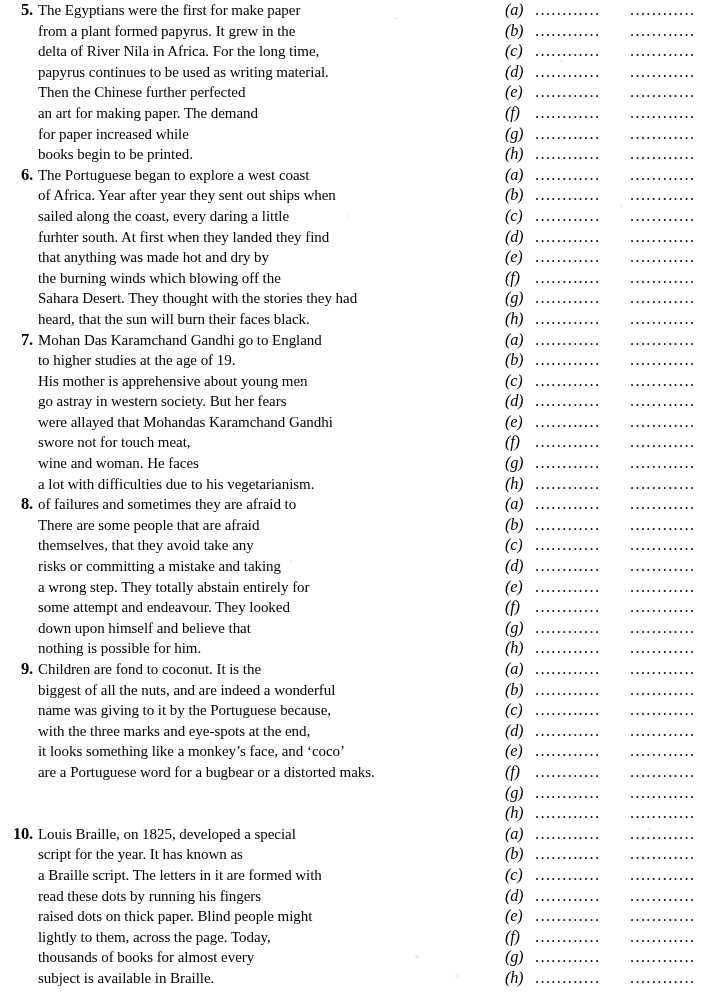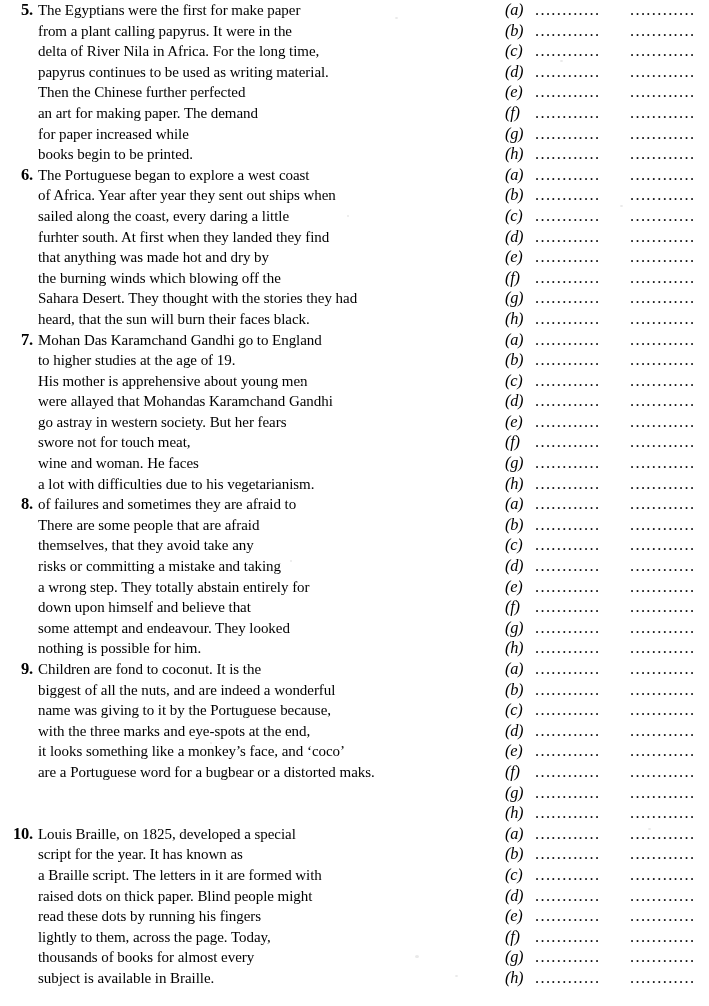--- a/index.html
+++ b/index.html
@@ -112,21 +112,21 @@
 </style>
 </head>
 <body>
 
 <div id="sheet">
     <div class="question">
       <div class="q-left">
         <div class="q-number">5.</div>
         <div class="q-lines">
           <div class="q-line">The Egyptians were the first for make paper</div>
-          <div class="q-line">from a plant calling papyrus. It were in the</div>
+          <div class="q-line">from a plant formed papyrus. It grew in the</div>
           <div class="q-line">delta of River Nila in Africa. For the long time,</div>
           <div class="q-line">papyrus continues to be used as writing material.</div>
           <div class="q-line">Then the Chinese further perfected</div>
           <div class="q-line">an art for making paper. The demand</div>
           <div class="q-line">for paper increased while</div>
           <div class="q-line">books begin to be printed.</div>
         </div>
       </div>
       <div class="q-right">
         <div class="blank-row">
@@ -228,22 +228,22 @@
         </div>
       </div>
     </div>
     <div class="question">
       <div class="q-left">
         <div class="q-number">7.</div>
         <div class="q-lines">
           <div class="q-line">Mohan Das Karamchand Gandhi go to England</div>
           <div class="q-line">to higher studies at the age of 19.</div>
           <div class="q-line">His mother is apprehensive about young men</div>
+          <div class="q-line">go astray in western society. But her fears</div>
           <div class="q-line">were allayed that Mohandas Karamchand Gandhi</div>
-          <div class="q-line">go astray in western society. But her fears</div>
           <div class="q-line">swore not for touch meat,</div>
           <div class="q-line">wine and woman. He faces</div>
           <div class="q-line">a lot with difficulties due to his vegetarianism.</div>
         </div>
       </div>
       <div class="q-right">
         <div class="blank-row">
           <span class="blank-label">(a)</span>
           <span class="dots">..............</span>
           <span class="dots second">..............</span>
@@ -287,22 +287,22 @@
     </div>
     <div class="question">
       <div class="q-left">
         <div class="q-number">8.</div>
         <div class="q-lines">
           <div class="q-line">of failures and sometimes they are afraid to</div>
           <div class="q-line">There are some people that are afraid</div>
           <div class="q-line">themselves, that they avoid take any</div>
           <div class="q-line">risks or committing a mistake and taking</div>
           <div class="q-line">a wrong step. They totally abstain entirely for</div>
+          <div class="q-line">some attempt and endeavour. They looked</div>
           <div class="q-line">down upon himself and believe that</div>
-          <div class="q-line">some attempt and endeavour. They looked</div>
           <div class="q-line">nothing is possible for him.</div>
         </div>
       </div>
       <div class="q-right">
         <div class="blank-row">
           <span class="blank-label">(a)</span>
           <span class="dots">..............</span>
           <span class="dots second">..............</span>
         </div>
         <div class="blank-row">
@@ -397,22 +397,22 @@
         </div>
       </div>
     </div>
     <div class="question">
       <div class="q-left">
         <div class="q-number">10.</div>
         <div class="q-lines">
           <div class="q-line">Louis Braille, on 1825, developed a special</div>
           <div class="q-line">script for the year. It has known as</div>
           <div class="q-line">a Braille script. The letters in it are formed with</div>
+          <div class="q-line">read these dots by running his fingers</div>
           <div class="q-line">raised dots on thick paper. Blind people might</div>
-          <div class="q-line">read these dots by running his fingers</div>
           <div class="q-line">lightly to them, across the page. Today,</div>
           <div class="q-line">thousands of books for almost every</div>
           <div class="q-line">subject is available in Braille.</div>
         </div>
       </div>
       <div class="q-right">
         <div class="blank-row">
           <span class="blank-label">(a)</span>
           <span class="dots">..............</span>
           <span class="dots second">..............</span>

